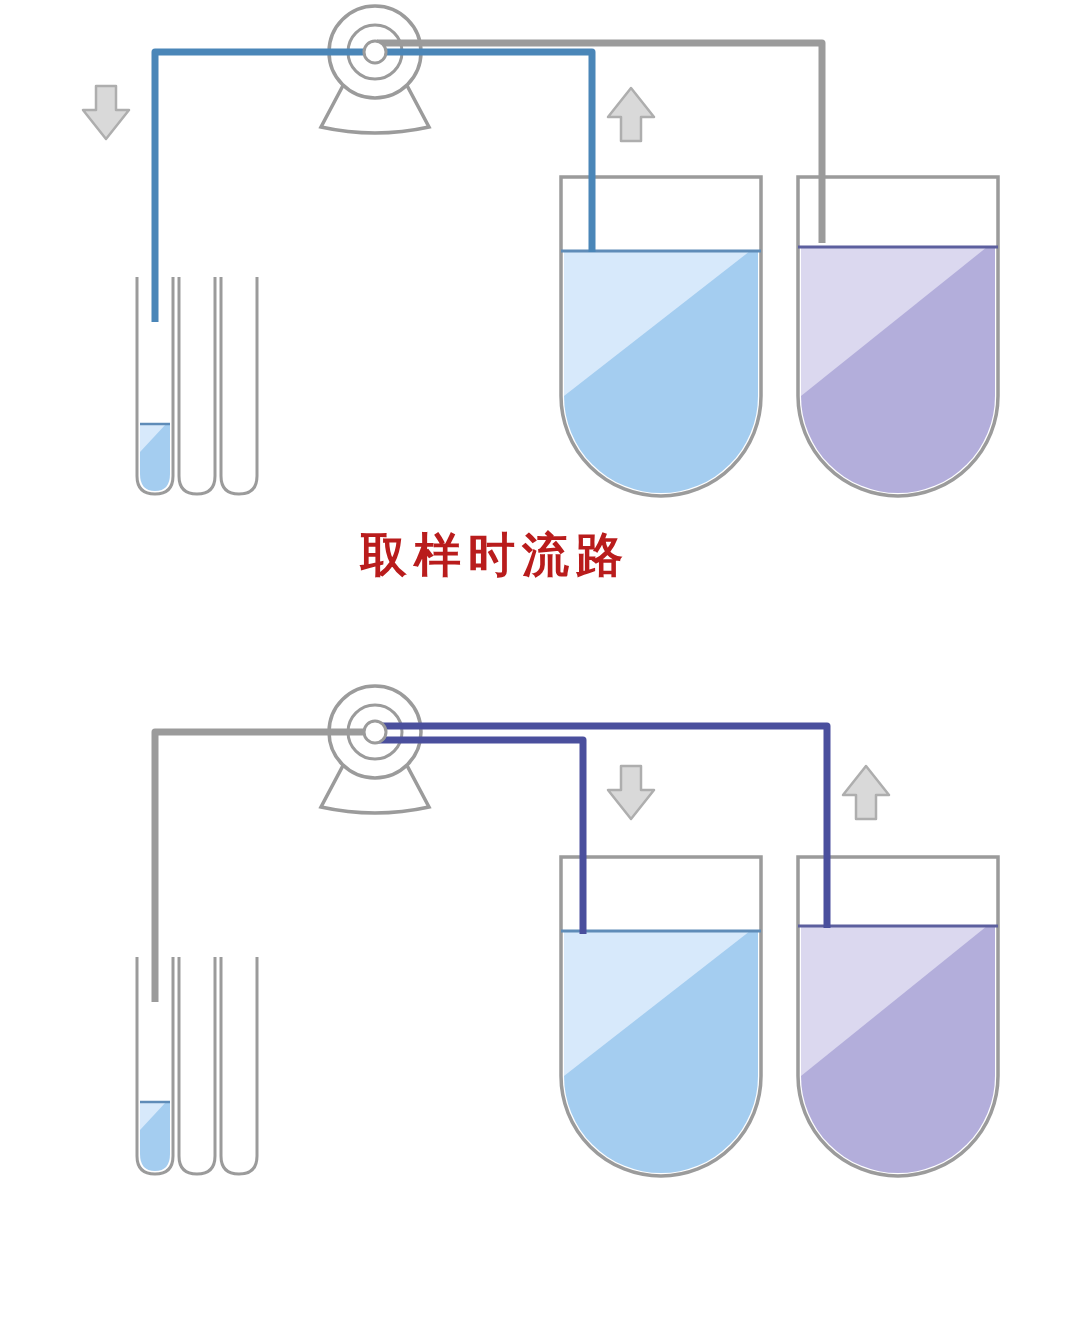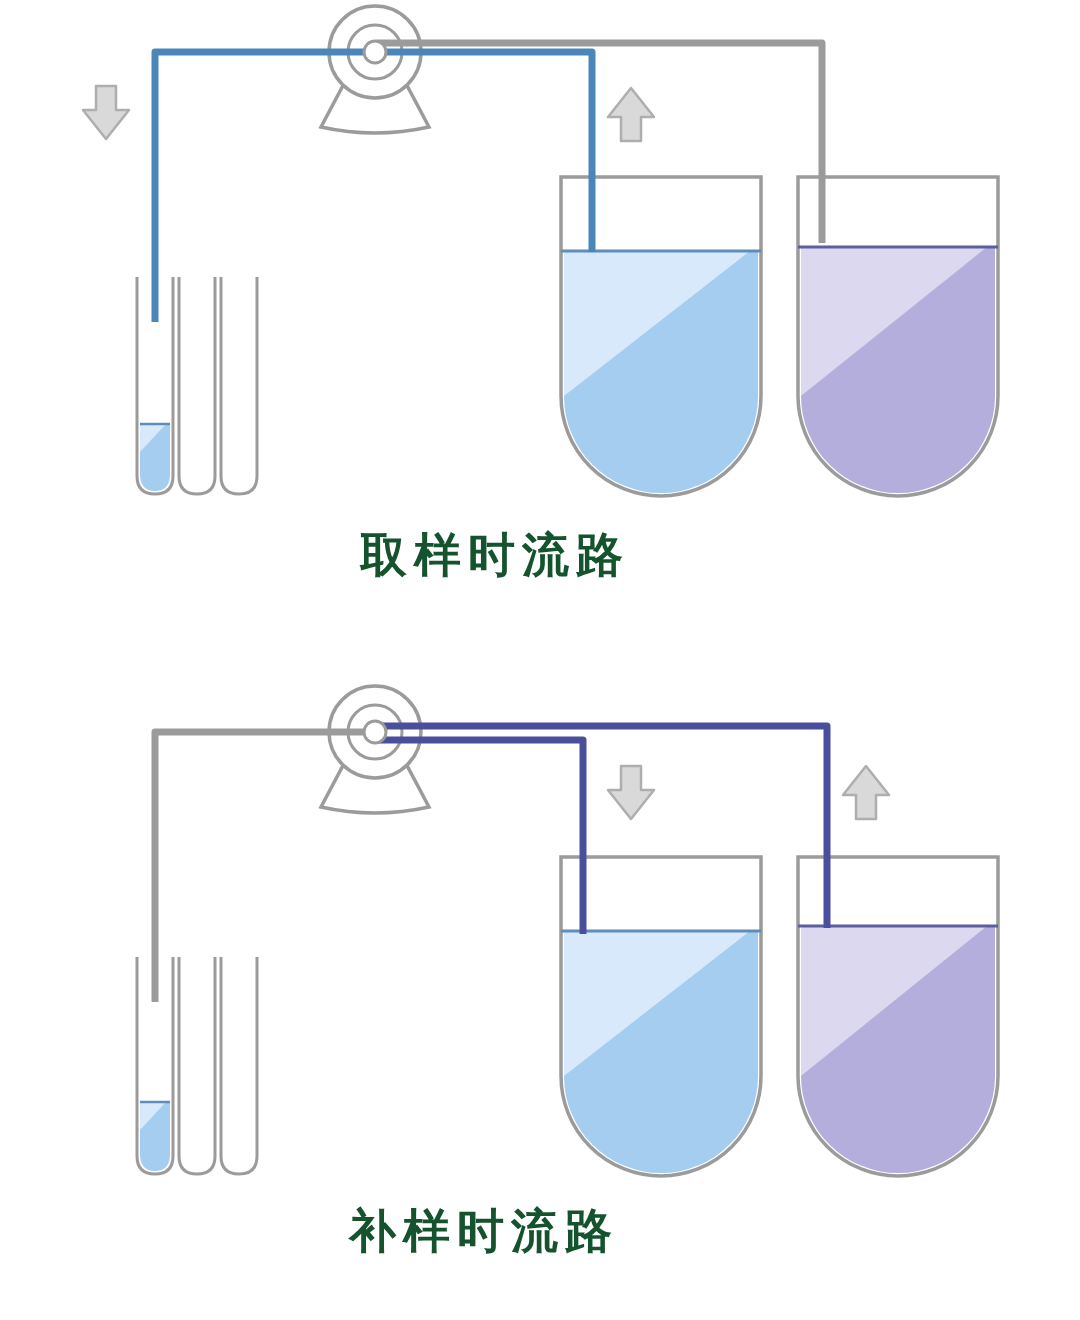--- a/index.html
+++ b/index.html
@@ -2,21 +2,21 @@
 <html><head>
 <meta charset="utf-8">
 <style>
   html,body{margin:0;padding:0;background:#ffffff}
   .canvas{
     position:relative;width:1080px;height:1320px;background:#ffffff;
     font-family:"DejaVu Sans","Liberation Sans",sans-serif;overflow:hidden;
   }
   .canvas svg{position:absolute;left:0;top:0;display:block}
   .flow-title{
-    position:absolute;font-size:47px;font-weight:700;color:#14532d;
+    position:absolute;font-size:47px;font-weight:700;color:#b91c1c;
     text-align:center;letter-spacing:7px;line-height:1.2;
   }
   .title-sampling{top:527px;left:0;width:990px}
   .title-replenish{top:1203px;left:0;width:968px}
 </style>
 </head>
 <body>
 
 <div class="canvas">
 <svg width="1080" height="1320" viewBox="0 0 1080 1320">
@@ -95,14 +95,13 @@
     </g>
 
     <path stroke-width="7" fill="none" stroke-linejoin="round" d="M155,1002 L155,732 L377,732" stroke="#9b9b9b"></path>
     <path stroke-width="7" fill="none" stroke-linejoin="round" d="M375,726 L827,726 L827,928" stroke="#4a4f9d"></path>
     <path stroke-width="7" fill="none" stroke-linejoin="round" d="M375,740 L583,740 L583,934" stroke="#4a4f9d"></path>
     <circle cx="375" cy="732" r="11" fill="#ffffff" stroke="#9b9b9b" stroke-width="3"></circle>
   </g>
 </svg>
 
 <div class="flow-title title-sampling">取样时流路</div>
-<div class="flow-title title-replenish">补样时流路</div>
 </div>
 
 </body></html>

